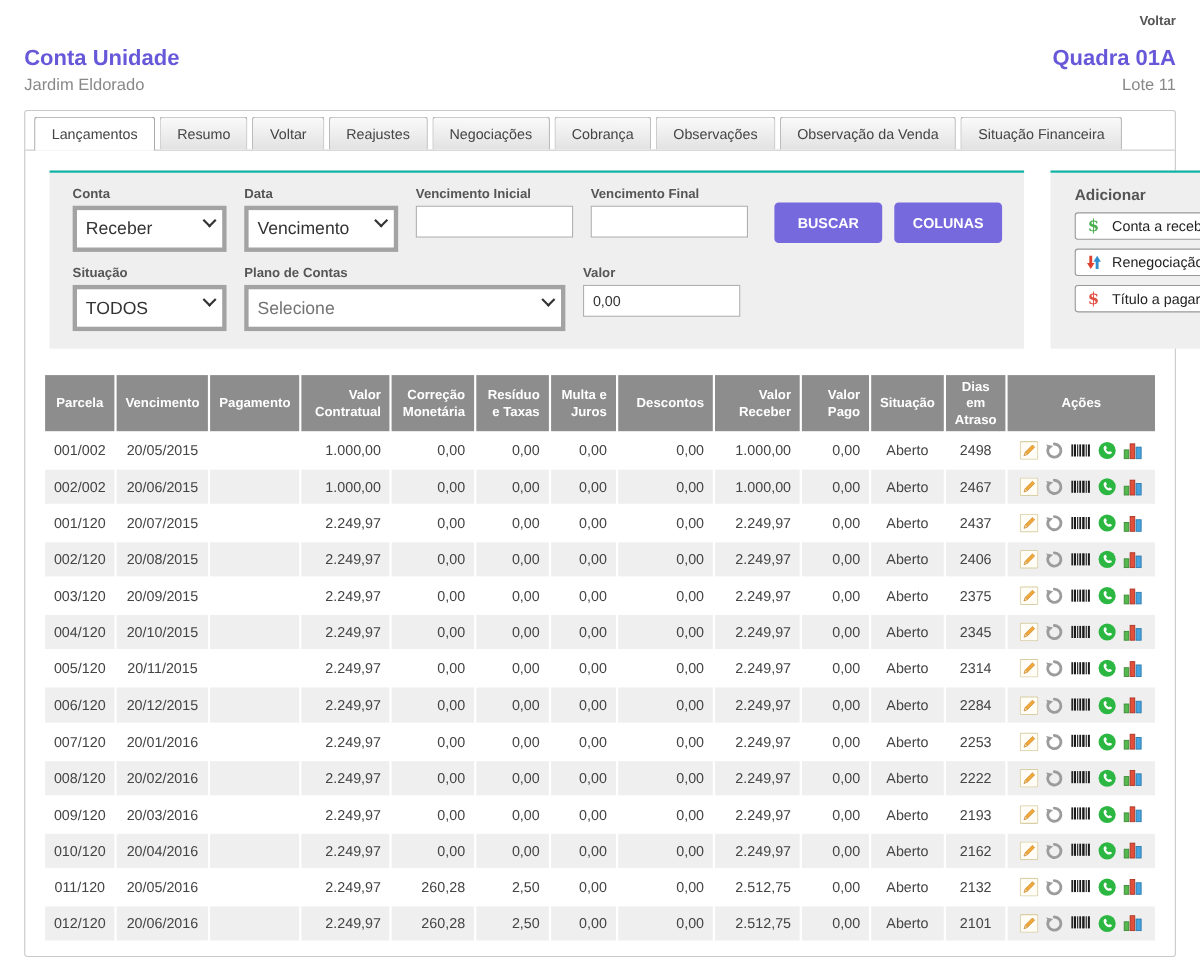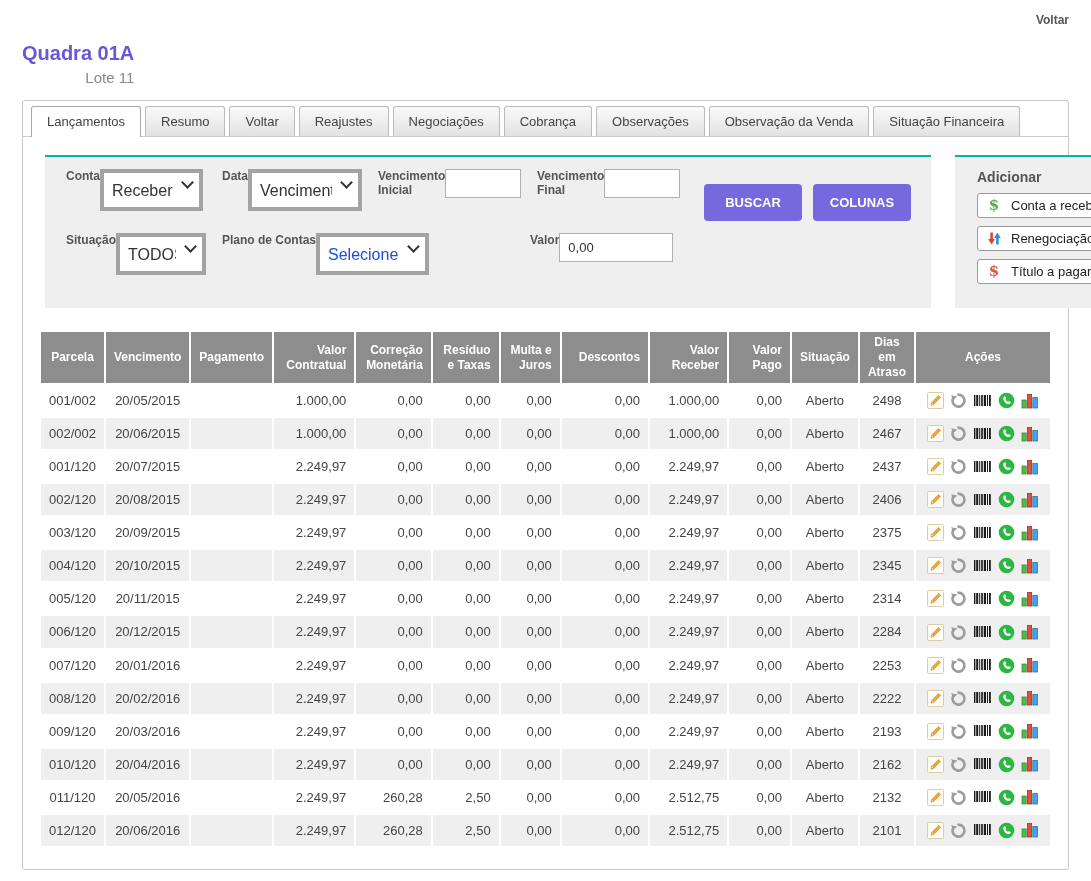--- a/index.html
+++ b/index.html
@@ -22,30 +22,30 @@
          border-radius:3px 3px 0 0; background:linear-gradient(#fafafa,#e2e2e2); cursor:pointer; white-space:nowrap; }
   .tab.active { background:#fff; border-color:#aaa; position:relative; margin-bottom:-1px; padding-bottom:8px; font-weight:normal; }
 
   
   .panels { display:flex; gap:24px; padding:18px 17px 0 22px; }
   .panel { background:#efefef; border-top:2px solid #0fb3a3; }
   .filter-panel { flex:1; padding:12px 20px 16px 21px; }
   .add-panel { width:207px; padding:12px 20px 16px 22px; }
 
   .f-row { display:flex; gap:16px; margin-bottom:12px; }
-  .field { display:flex; }
+  .field { display:flex; flex-direction:column; }
   .field label { font-size:12px; font-weight:bold; color:#555; margin-bottom:4px; }
   .w140 { width:140px; } .w143 { width:143px; } .w292 { width:292px; }
 
   .select-wrap { position:relative; }
   .select-wrap::after { content:""; position:absolute; right:11px; top:9px; width:7px; height:7px;
       border-right:2px solid #333; border-bottom:2px solid #333; transform:rotate(45deg); pointer-events:none; }
   select { appearance:none; -webkit-appearance:none; width:100%; height:42px; padding:4px 26px 4px 8px;
       border:4px solid #a3a3a3; background:#fff; font-family:"Liberation Sans",sans-serif; font-size:16px; color:#333; border-radius:0; }
-  select.placeholder { color:#1d4ed8; }
+  select.placeholder { color:#737373; }
   input[type=text] { height:29px; width:100%; padding:4px 8px; border:1px solid #b0b0b0; font-family:"Liberation Sans",sans-serif; font-size:13px; color:#333; }
 
   .btn-col { display:flex; flex-direction:row; gap:11px; margin-left:8px; padding-top:15px; }
   .purple-btn { width:98px; height:37px; background:#7668dd; color:#fff; border:none; border-radius:4px;
       font-family:"Liberation Sans",sans-serif; font-size:13px; font-weight:bold; cursor:pointer; }
 
   .add-title { font-size:14px; font-weight:bold; color:#555; margin-bottom:8px; }
   .add-btn { display:flex; align-items:center; gap:9px; width:164px; height:25px; background:#fff;
       border:1px solid #999; border-radius:3px; padding:0 8px; margin-bottom:8px; font-family:"Liberation Sans",sans-serif;
       font-size:13px; color:#222; cursor:pointer; }
@@ -68,20 +68,24 @@
   .act { display:inline-block; vertical-align:middle; margin:0 3px; cursor:pointer; line-height:0; }
 </style>
 </head>
 <body>
 
 <div class="topbar">
   <div class="back-row">
     <a class="back-link">Voltar</a>
   </div>
   <div class="head-row">
+    <div>
+      <div class="page-title">Conta Unidade</div>
+      <div class="page-subtitle">Jardim Eldorado</div>
+    </div>
     <div class="head-right">
       <div class="page-title">Quadra 01A</div>
       <div class="page-subtitle">Lote 11</div>
     </div>
   </div>
 </div>
 
 <div class="tab-container">
   <div class="tab-bar">
       <div class="tab active">Lançamentos</div>

